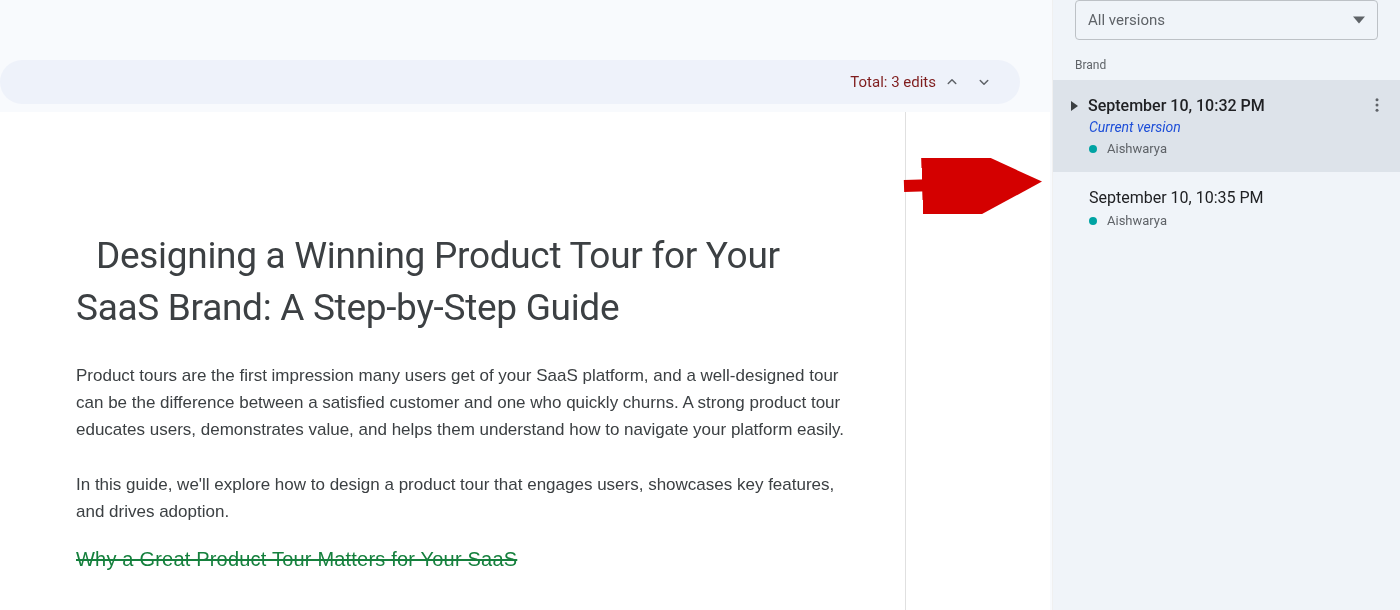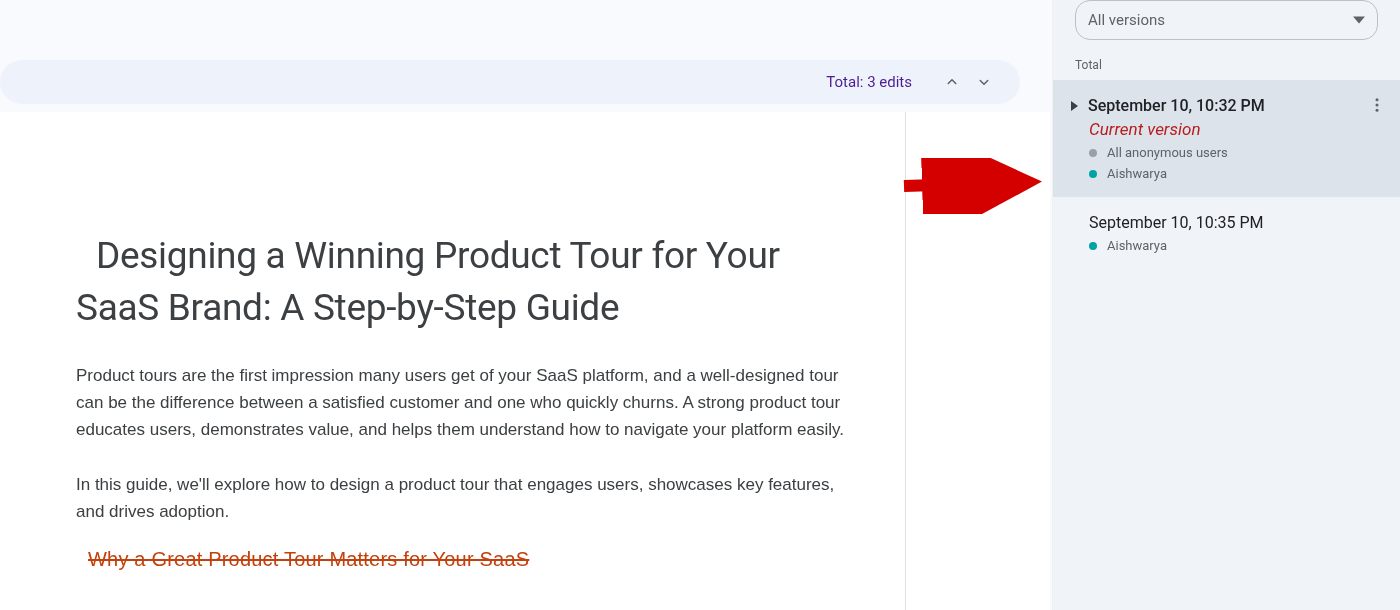--- a/index.html
+++ b/index.html
@@ -24,23 +24,22 @@
       margin: 0 28px 0 0;
       border-radius: 22px;
       height: 44px;
       display: flex;
       align-items: center;
       justify-content: flex-end;
       padding: 0 20px 0 0;
       width: 1020px;
     }
     .edits-bar .total {
-      color: #4c1d95;
+      color: #7f1d1d;
       font-size: 15px;
-      margin-right: 24px;
       text-align: right;
     }
     .nav-arrow {
       width: 32px;
       height: 32px;
       display: inline-flex;
       align-items: center;
       justify-content: center;
       cursor: pointer;
       color: #5f6368;
@@ -82,46 +81,45 @@
     .doc-para {
       font-size: 17px;
       color: #3c4043;
       line-height: 1.6;
       margin-bottom: 22px;
       font-family: Arial, sans-serif;
       margin-top: 28px;
     }
     .doc-subhead {
       font-size: 20px;
-      color: #c2410c;
+      color: #15803d;
       text-decoration: line-through;
       font-family: Arial, sans-serif;
       letter-spacing: 0.2px;
-      margin-left: 12px;
     }
 
     .sidebar {
       position: absolute;
       top: 0;
       right: 0;
       width: 348px;
       bottom: 0;
       background: #f0f4f9;
       border-left: 1px solid #f0f0f0;
     }
     .sidebar-title {
       font-size: 22px;
       color: #202124;
       padding: 20px 22px 16px 22px;
       font-weight: 400;
     }
     .filter-dropdown {
       margin: 0 22px 18px 22px;
       border: 1px solid #bdc1c6;
-      border-radius: 15px;
+      border-radius: 4px;
       height: 40px;
       display: flex;
       align-items: center;
       justify-content: space-between;
       padding: 0 12px;
       background: #f0f4f9;
       cursor: pointer;
       color: #5f6368;
       font-size: 15px;
     }
@@ -157,22 +155,22 @@
       border-bottom: 5px solid transparent;
       border-left: 7px solid #3c4043;
       margin-left: -4px;
     }
     .version-time {
       font-size: 16px;
       color: #202124;
       font-weight: 500;
     }
     .version-sub {
-      font-size: 17px;
-      color: #b91c1c;
+      font-size: 14px;
+      color: #1d4ed8;
       font-style: italic;
       margin-left: 14px;
       margin-top: 4px;
     }
     .author-row {
       display: flex;
       align-items: center;
       gap: 10px;
       margin-left: 14px;
       margin-top: 6px;
@@ -244,32 +242,28 @@
 
 <div class="sidebar">
 
   <div class="filter-dropdown">
     <span>All versions</span>
     <svg viewBox="0 0 10 6">
         <path d="M0 0 L5 6 L10 0 Z"></path>
       </svg>
   </div>
 
-  <div class="date-group-label">Total</div>
+  <div class="date-group-label">Brand</div>
 
   <div class="version-item selected">
     <div class="version-header">
       <span class="expand-triangle"></span>
       <span class="version-time">September 10, 10:32 PM</span>
     </div>
     <div class="version-sub">Current version</div>
-    <div class="author-row">
-      <span class="author-dot grey"></span>
-      <span>All anonymous users</span>
-    </div>
     <div class="author-row">
       <span class="author-dot teal"></span>
       <span>Aishwarya</span>
     </div>
     <div class="kebab">
       <svg viewBox="0 0 24 24">
           <circle cx="12" cy="5" r="2" fill="#5f6368"></circle>
           <circle cx="12" cy="12" r="2" fill="#5f6368"></circle>
           <circle cx="12" cy="19" r="2" fill="#5f6368"></circle>
         </svg>

